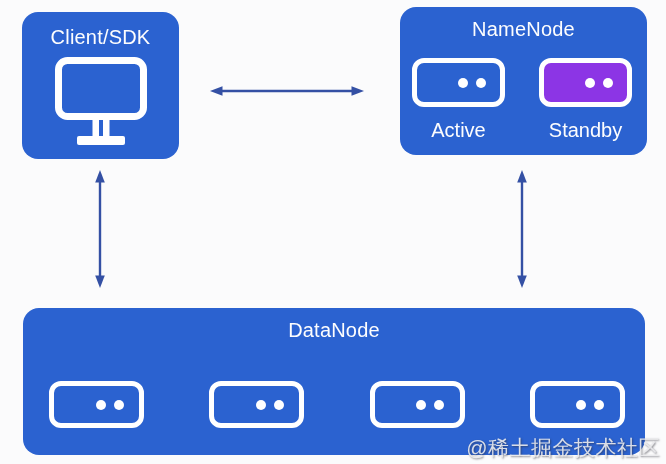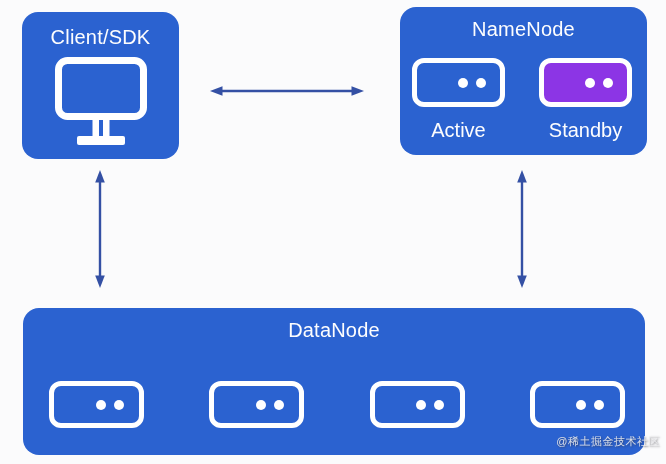--- a/index.html
+++ b/index.html
@@ -51,21 +51,21 @@
   .arrow { position:absolute; }
   .arrow line { stroke:var(--arrow-blue,#3450a4); stroke-width:2.4; }
   .arrow polygon { fill:var(--arrow-blue,#3450a4); }
   .arrow-h { left:209px; top:82px; }
   .arrow-v1 { left:91px; top:169px; }
   .arrow-v2 { left:513px; top:169px; }
 
   
   .watermark {
     position:absolute; right:6px; top:434px;
-    font-size:11px; letter-spacing:0.5px;
+    font-size:21px; letter-spacing:0.5px;
     color:rgba(236,236,238,0.9);
     text-shadow:1px 1px 2px rgba(50,50,60,0.6);
   }
 </style>
 </head>
 <body>
 
 <div class="canvas">
 
   <div class="node namenode">

